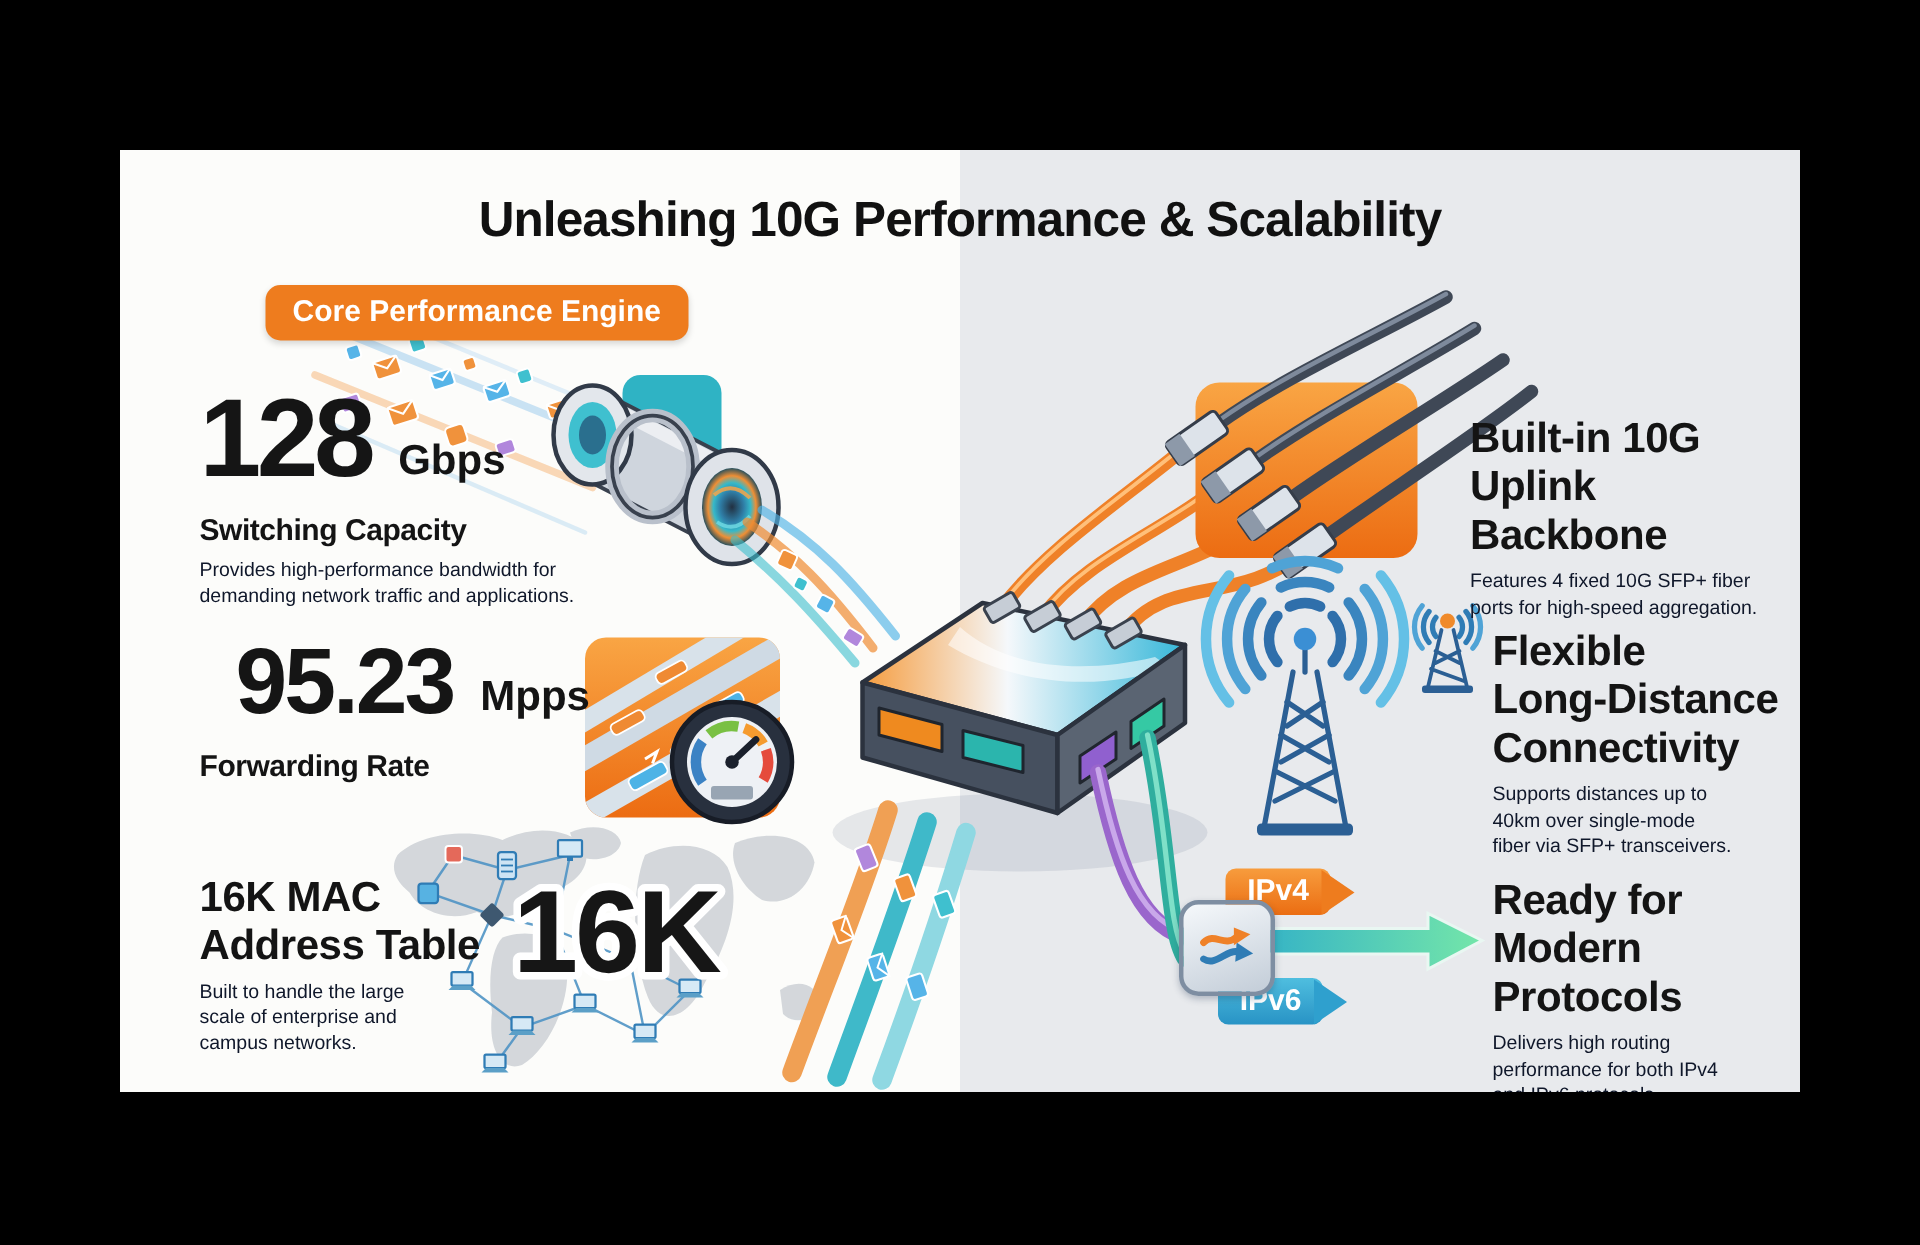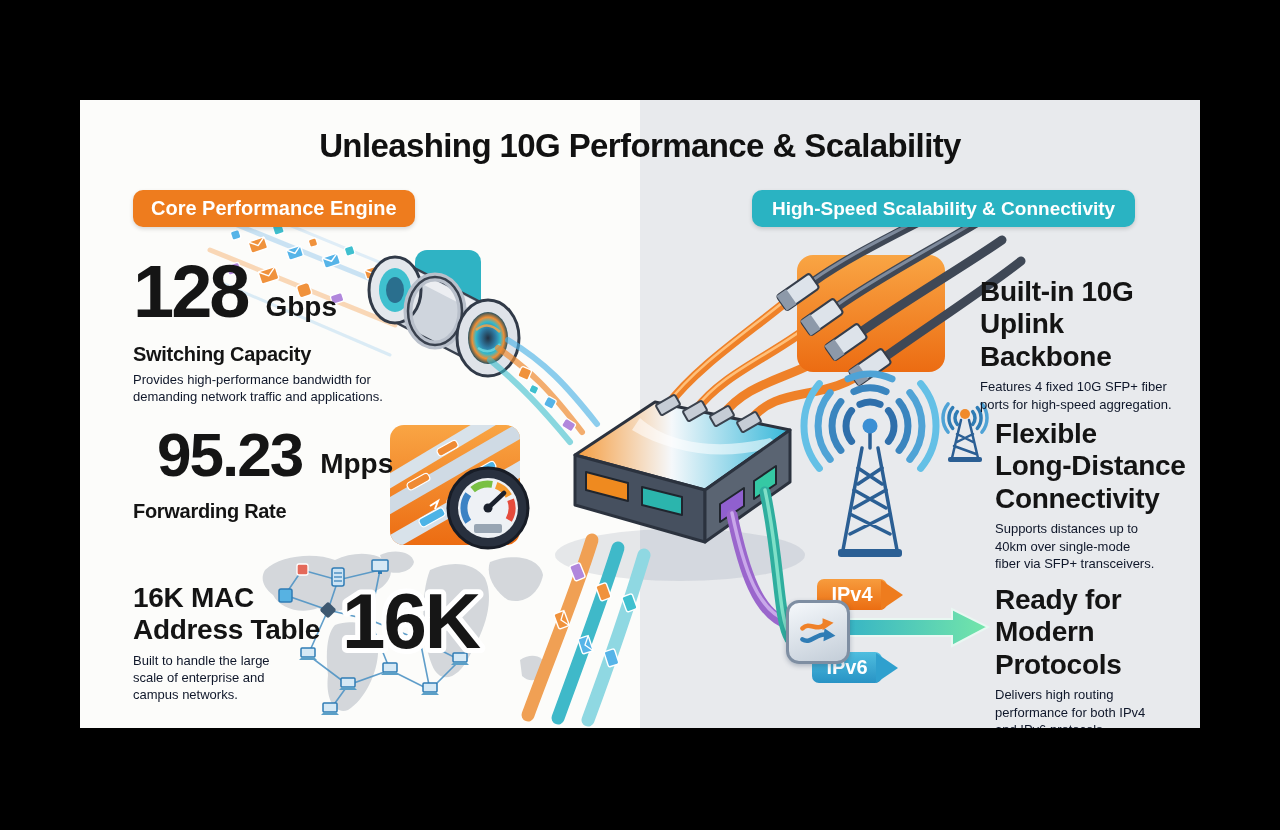--- a/index.html
+++ b/index.html
@@ -4,21 +4,21 @@
 <style>
   html,body{margin:0;padding:0;background:#000;}
   .stage{position:relative;width:1280px;height:830px;background:#000;overflow:hidden;
          font-family:"Liberation Sans","DejaVu Sans",sans-serif;color:#141414;}
   .canvas{position:absolute;left:80px;top:100px;width:1120px;height:628px;background:#fcfcfa;overflow:hidden;}
   .half-right{position:absolute;left:560px;top:0;width:560px;height:628px;background:#e8eaed;}
   .art{position:absolute;left:0;top:0;width:1120px;height:628px;}
   .page-title{position:absolute;left:0;top:27px;width:100%;text-align:center;font-size:33px;font-weight:800;
               letter-spacing:-0.6px;color:#111;}
   .badge{position:absolute;top:90px;height:37px;display:flex;align-items:center;border-radius:10px;
-         color:#fff;font-weight:700;box-shadow:0 2px 4px rgba(0,0,0,.15);}
+         color:#fff;font-weight:700;box-shadow:0 2px 4px rgba(0,0,0,.15);margin-left:44px;}
   .badge-left{left:53px;padding:0 18px;font-size:20px;background:#EE7C1E;}
   .badge-right{left:672px;padding:0 20px;font-size:19px;background:#2AB3C2;}
   .stat{position:absolute;left:53px;}
   .stat1{top:158px;} .stat2{top:326px;} .stat3{top:482px;}
   .value-row{display:flex;align-items:flex-end;gap:11px;}
   .value-xl{font-size:74px;font-weight:800;line-height:.92;letter-spacing:-3px;color:#151515;}
   .value-lg{font-size:62px;font-weight:800;line-height:.92;letter-spacing:-2px;color:#151515;margin-left:24px;}
   .unit{font-size:28px;font-weight:700;margin-left:7px;margin-bottom:3px;}
   .stat-label{font-size:20px;font-weight:800;margin-top:17px;letter-spacing:-0.3px;}
   .h3{font-size:28px;font-weight:800;line-height:1.16;letter-spacing:-0.3px;}
@@ -367,21 +367,20 @@
       <circle cx="885" cy="314" r="5" fill="#f08a2a" stroke="none"></circle>
       <rect x="868" y="357" width="34" height="5" rx="2" fill="#2b5f94" stroke="none"></rect>
     </g>
 
     <text x="262" y="548" font-size="78" font-weight="900" letter-spacing="-2" font-family="Liberation Sans, DejaVu Sans, sans-serif" fill="#161616" stroke="#ffffff" stroke-width="10" paint-order="stroke" stroke-linejoin="round">16K</text>
   </svg>
 
   <div class="page-title">Unleashing 10G Performance &amp; Scalability</div>
 
   <div class="badge badge-left">Core Performance Engine</div>
-  <div class="badge badge-right">High-Speed Scalability &amp; Connectivity</div>
 
   <div class="stat stat1">
     <div class="value-row">
       <div class="value-xl">128</div>
       <div class="unit">Gbps</div>
     </div>
     <div class="stat-label">Switching Capacity</div>
     <div class="desc">
       <div>Provides high-performance bandwidth for</div>
       <div>demanding network traffic and applications.</div>

